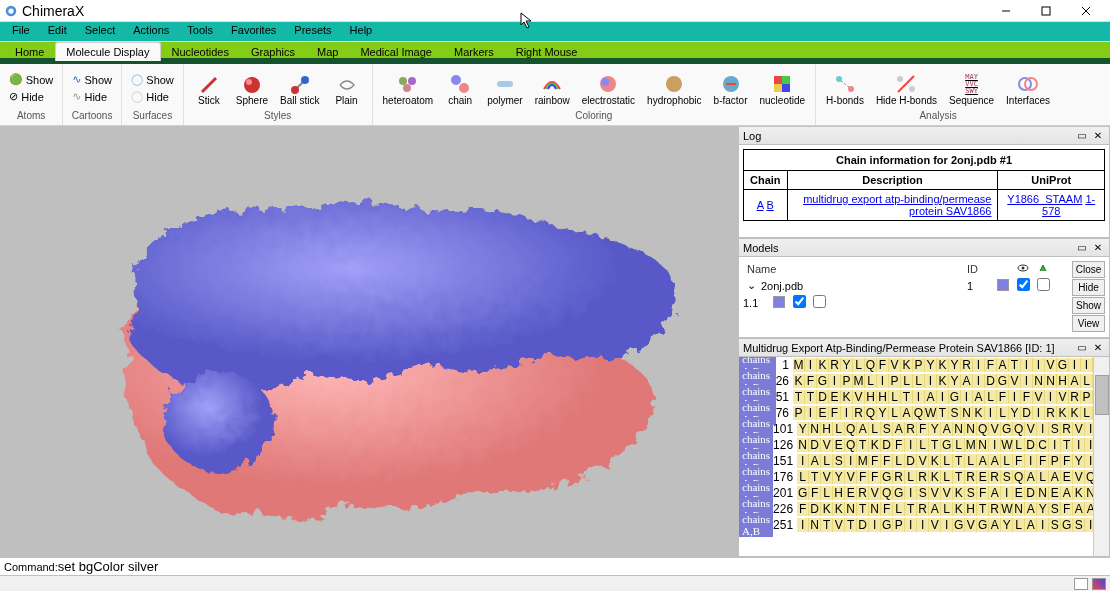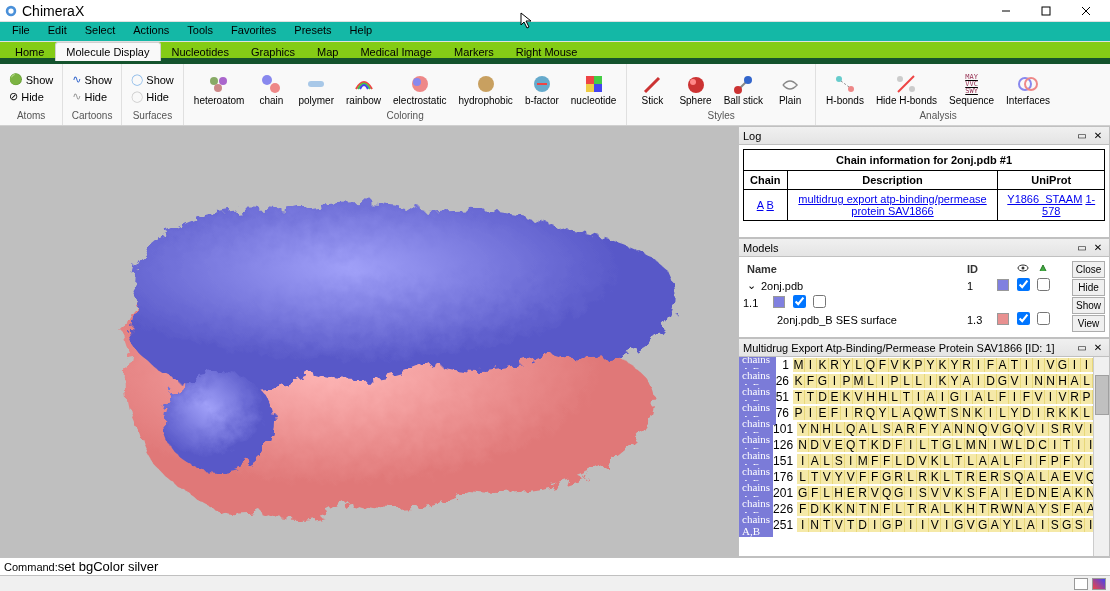--- a/index.html
+++ b/index.html
@@ -30,21 +30,21 @@
 .panel-hdr .ptitle { flex: 1; }
 .panel-hdr .pbtn { width: 14px; height: 14px; display: flex; align-items: center; justify-content: center; cursor: pointer; margin-left: 2px; font-size: 10px; }
 .panel-body { flex: 1; background: #fff; overflow: auto; padding: 4px; }
 .chaintable { width: 100%; border-collapse: collapse; border: 1px solid #000; font-size: 11px; }
 .chaintable th, .chaintable td { border: 1px solid #000; padding: 3px 6px; text-align: center; }
 .chaintable th { font-weight: bold; }
 .chaintable .caption { font-weight: bold; padding: 4px; }
 .chaintable a { color: #0000ee; text-decoration: underline; cursor: pointer; }
 .models-body { display: flex; gap: 4px; }
 .models-table { flex: 1; font-size: 11px; }
-.models-table .mh { display: flex; align-items: flex-start; color: #333; padding: 2px 0; font-weight: bold; }
+.models-table .mh { display: flex; align-items: flex-start; color: #333; padding: 2px 0; }
 .models-table .mr { display: flex; align-items: center; padding: 1px 0; }
 .models-table .mname { flex: 1; padding-left: 4px; display: flex; align-items: center; gap: 4px; }
 .models-table .mid { width: 26px; text-align: left; }
 .models-table .mcol { width: 20px; text-align: center; }
 .swatch { width: 12px; height: 12px; border: 1px solid #999; display: inline-block; }
 .models-btns { width: 48px; display: flex; flex-direction: column; gap: 1px; padding-left: 15px; }
 .models-btns button { height: 17px; font-size: 10px; cursor: pointer; background: #f0f0f0; border: 1px solid #adadad; }
 .seq-body { padding: 0; overflow: hidden; }
 .seq-row { display: flex; align-items: center; height: 16px; font-family: "Courier New", monospace; font-size: 12px; }
 .seq-label { background: #7b7bd8; color: #fff; padding: 0 3px; font-weight: normal; width: 64px; text-align: left; font-family: "Segoe UI"; font-size: 11px; }
@@ -156,20 +156,62 @@
           <span>Hide</span>
         </div>
     </div>
     <div class="rlabel">Surfaces</div>
   </div>
 
   <div class="rgroup">
     <div class="rrow">
       <div class="iconbtn">
           <div class="ic">
+            <svg width="20" height="20">
+              <line x1="3" y1="17" x2="17" y2="3" stroke="#c33" stroke-width="3"></line>
+            </svg>
+          </div>
+          <div class="lbl">Stick</div>
+        </div>
+      <div class="iconbtn">
+          <div class="ic">
+            <svg width="20" height="20">
+              <circle cx="10" cy="10" r="8" fill="#c33"></circle>
+              <circle cx="7" cy="7" r="3" fill="#f88"></circle>
+            </svg>
+          </div>
+          <div class="lbl">Sphere</div>
+        </div>
+      <div class="iconbtn">
+          <div class="ic">
+            <svg width="20" height="20">
+              <line x1="5" y1="15" x2="15" y2="5" stroke="#888" stroke-width="2"></line>
+              <circle cx="5" cy="15" r="4" fill="#c33"></circle>
+              <circle cx="15" cy="5" r="4" fill="#36c"></circle>
+            </svg>
+          </div>
+          <div class="lbl">Ball
+stick</div>
+        </div>
+      <div class="iconbtn">
+          <div class="ic">
+            <svg width="20" height="20">
+              <path d="M3 10 Q10 2 17 10 Q10 18 3 10" fill="none" stroke="#888" stroke-width="1.5"></path>
+            </svg>
+          </div>
+          <div class="lbl">Plain</div>
+        </div>
+    </div>
+    <div class="rlabel">Styles</div>
+  </div>
+
+  <div class="rgroup">
+    <div class="rrow">
+      <div class="iconbtn">
+          <div class="ic">
             <svg width="22" height="22">
               <circle cx="6" cy="8" r="4" fill="#8a6"></circle>
               <circle cx="15" cy="8" r="4" fill="#a6c"></circle>
               <circle cx="10" cy="15" r="4" fill="#c88"></circle>
             </svg>
           </div>
           <div class="lbl">heteroatom</div>
         </div>
       <div class="iconbtn">
           <div class="ic">
@@ -230,62 +272,20 @@
               <rect x="3" y="3" width="8" height="8" fill="#e44"></rect>
               <rect x="11" y="3" width="8" height="8" fill="#4c4"></rect>
               <rect x="3" y="11" width="8" height="8" fill="#ec4"></rect>
               <rect x="11" y="11" width="8" height="8" fill="#44e"></rect>
             </svg>
           </div>
           <div class="lbl">nucleotide</div>
         </div>
     </div>
     <div class="rlabel">Coloring</div>
-  </div>
-
-  <div class="rgroup">
-    <div class="rrow">
-      <div class="iconbtn">
-          <div class="ic">
-            <svg width="20" height="20">
-              <line x1="3" y1="17" x2="17" y2="3" stroke="#c33" stroke-width="3"></line>
-            </svg>
-          </div>
-          <div class="lbl">Stick</div>
-        </div>
-      <div class="iconbtn">
-          <div class="ic">
-            <svg width="20" height="20">
-              <circle cx="10" cy="10" r="8" fill="#c33"></circle>
-              <circle cx="7" cy="7" r="3" fill="#f88"></circle>
-            </svg>
-          </div>
-          <div class="lbl">Sphere</div>
-        </div>
-      <div class="iconbtn">
-          <div class="ic">
-            <svg width="20" height="20">
-              <line x1="5" y1="15" x2="15" y2="5" stroke="#888" stroke-width="2"></line>
-              <circle cx="5" cy="15" r="4" fill="#c33"></circle>
-              <circle cx="15" cy="5" r="4" fill="#36c"></circle>
-            </svg>
-          </div>
-          <div class="lbl">Ball
-stick</div>
-        </div>
-      <div class="iconbtn">
-          <div class="ic">
-            <svg width="20" height="20">
-              <path d="M3 10 Q10 2 17 10 Q10 18 3 10" fill="none" stroke="#888" stroke-width="1.5"></path>
-            </svg>
-          </div>
-          <div class="lbl">Plain</div>
-        </div>
-    </div>
-    <div class="rlabel">Styles</div>
   </div>
 
   <div class="rgroup" style="border-right:none">
     <div class="rrow">
       <div class="iconbtn">
           <div class="ic">
             <svg width="22" height="22">
               <circle cx="5" cy="6" r="3" fill="#6cc"></circle>
               <circle cx="17" cy="16" r="3" fill="#e88"></circle>
               <line x1="7" y1="8" x2="15" y2="14" stroke="#888" stroke-dasharray="2,2"></line>
@@ -367,21 +367,21 @@
               <tr>
                 <td class="caption" colspan="3">Chain information for 2onj.pdb #1</td>
               </tr>
           <tr>
             <th>Chain</th>
             <th>Description</th>
             <th>UniProt</th>
           </tr>
           <tr>
             <td><a>A</a> <a>B</a></td>
-            <td style="text-align:center"><a>multidrug export atp-binding/permease protein SAV1866</a></td>
+            <td style="text-align:right"><a>multidrug export atp-binding/permease protein SAV1866</a></td>
             <td><a>Y1866_STAAM</a> <a>1-578</a></td>
           </tr>
         </tbody>
           </table>
       </div>
     </div>
 
     <div class="panel" style="height:100px">
       <div class="panel-hdr">
         <span class="ptitle">Models</span>
@@ -412,30 +412,20 @@
   <div class="mcol"><span class="swatch" style="background:#8080e0"></span></div>
   <div class="mcol"><input type="checkbox" checked="" style=""></div>
   <div class="mcol"><input type="checkbox" style=""></div>
               </div>
               <div class="mr">
   <div class="mid">1.1</div>
   <div class="mcol"><span class="swatch" style="background:#8080e0"></span></div>
   <div class="mcol"><input type="checkbox" checked="" style=""></div>
   <div class="mcol"><input type="checkbox" style=""></div>
               </div>
-              <div class="mr">
-                <div class="mname" style="padding-left:20px">
-                  <span style="display:inline-block;width:10px"></span>
-                  <span>2onj.pdb_B SES surface</span>
-                </div>
-  <div class="mid">1.3</div>
-  <div class="mcol"><span class="swatch" style="background:#e89090"></span></div>
-  <div class="mcol"><input type="checkbox" checked="" style=""></div>
-  <div class="mcol"><input type="checkbox" style=""></div>
-              </div>
             </div>
         </div>
         <div class="models-btns">
           <button>Close</button>
           <button>Hide</button>
           <button>Show</button>
           <button>View</button>
         </div>
       </div>
     </div>

